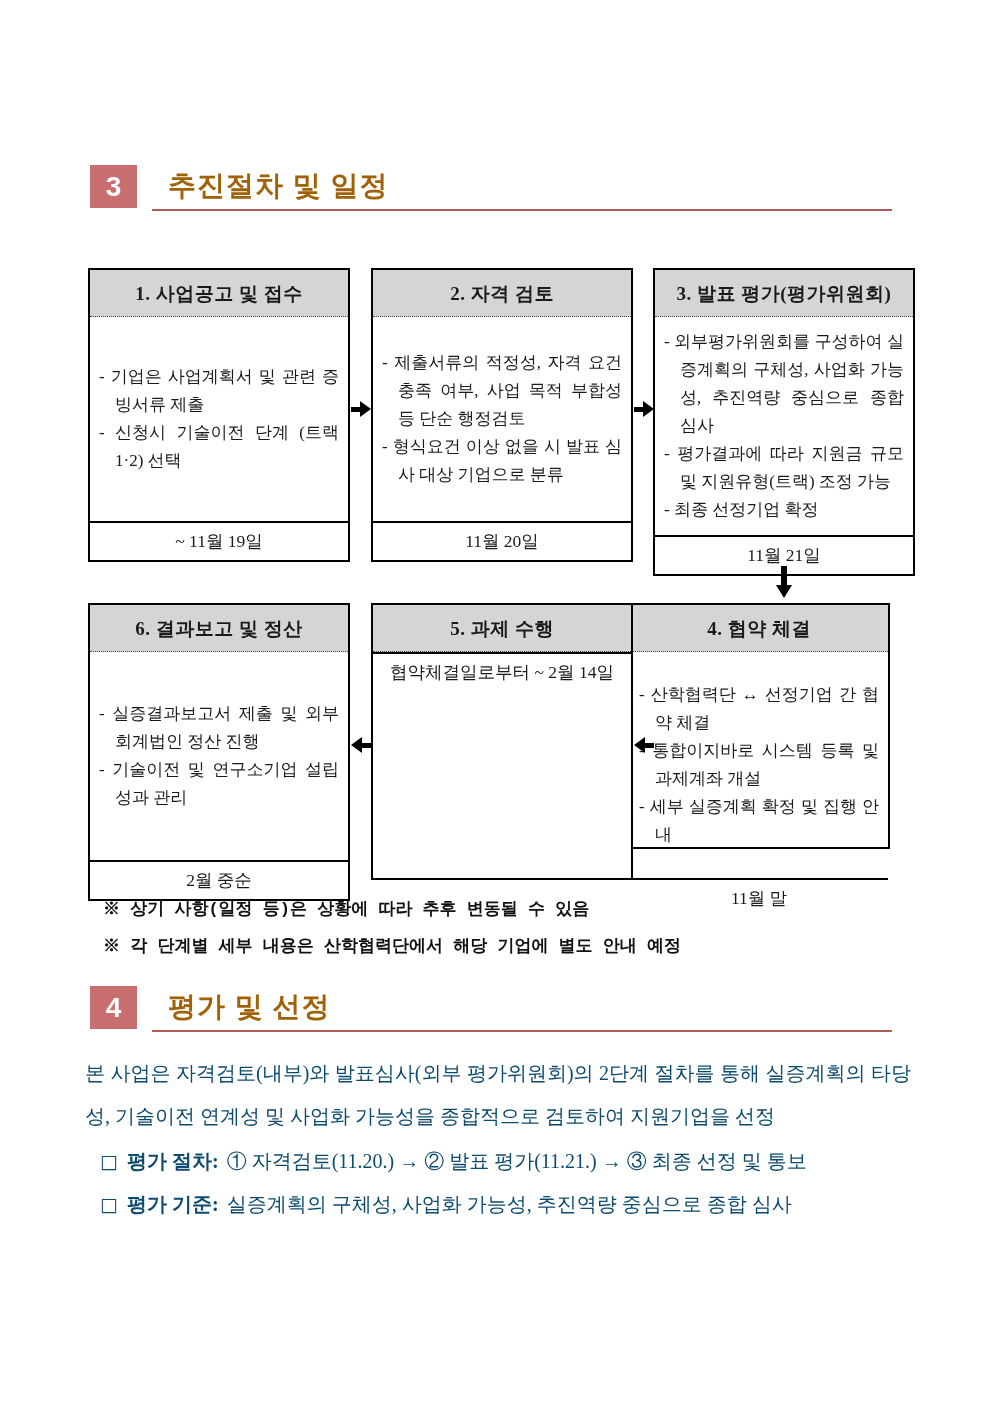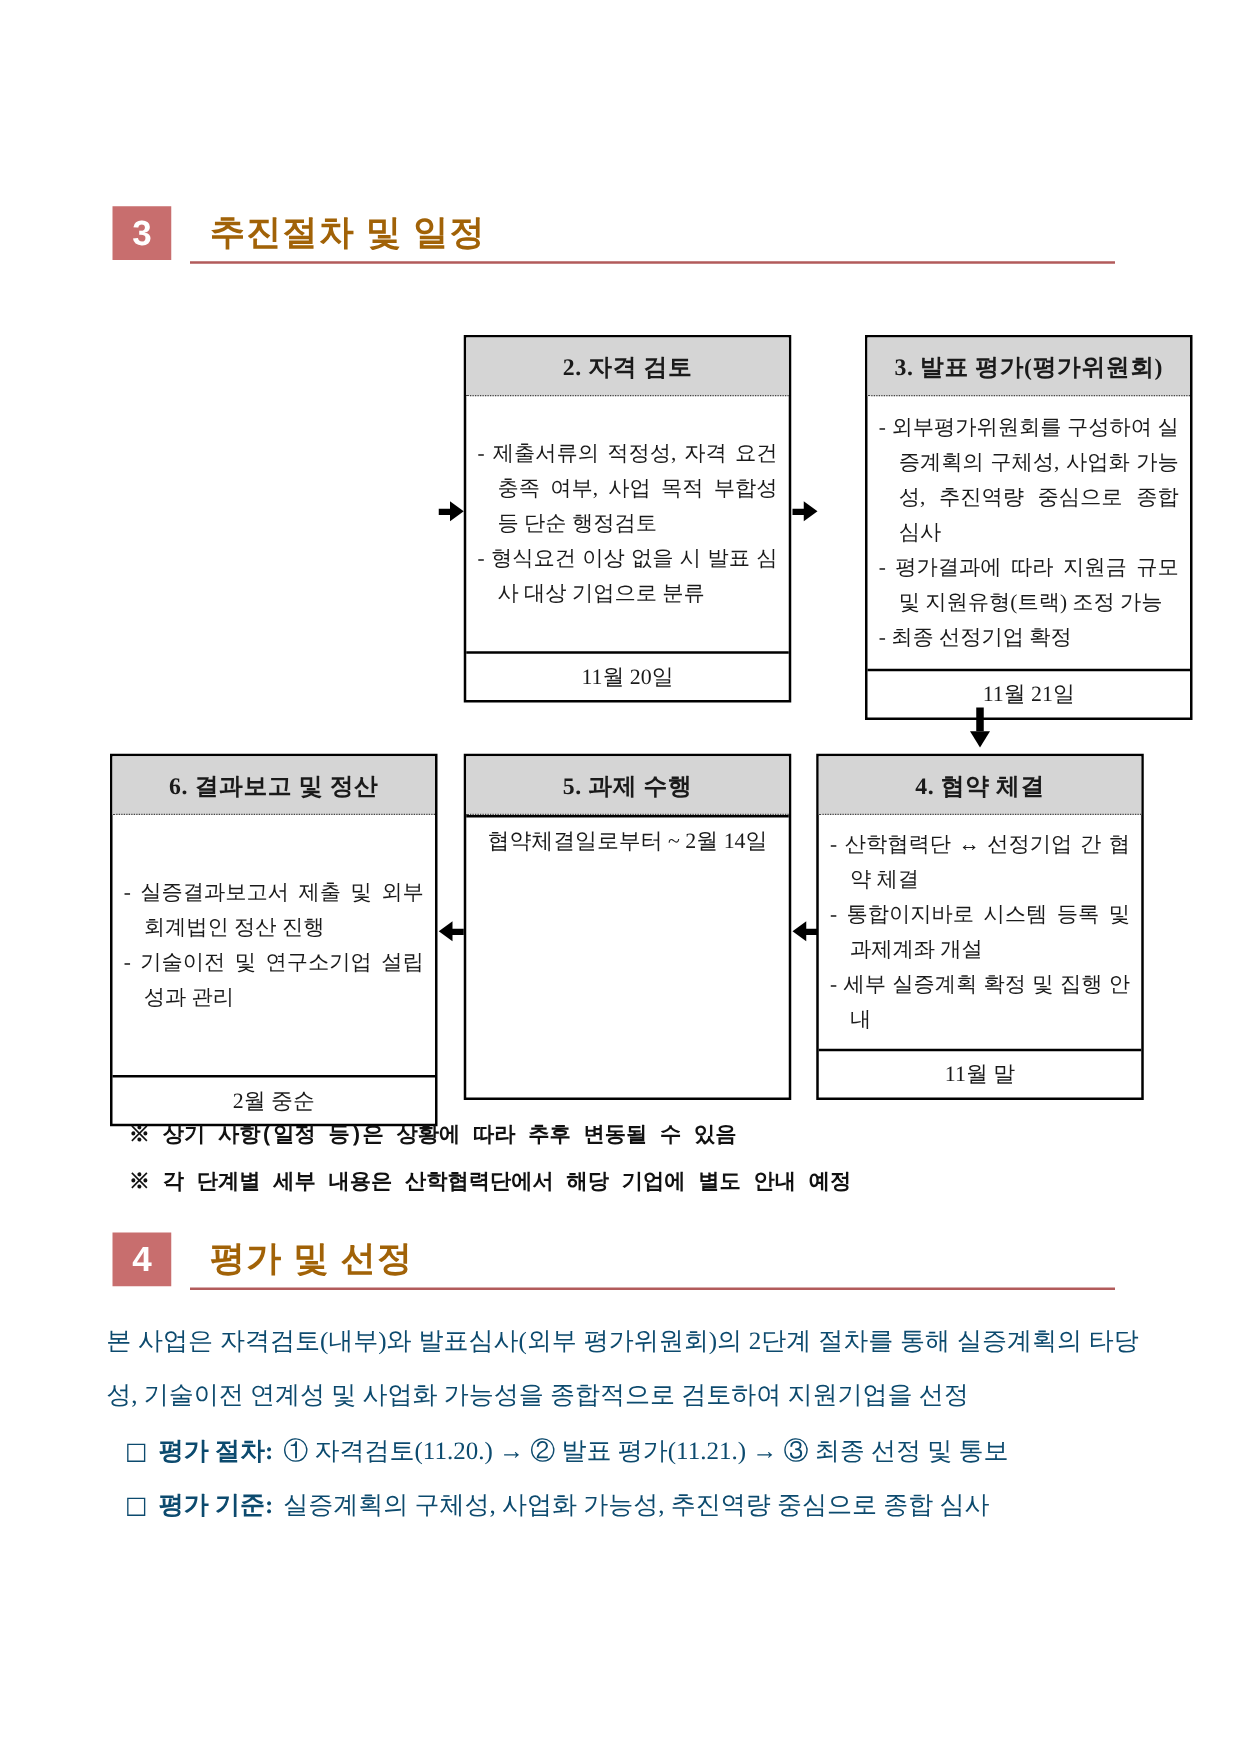--- a/index.html
+++ b/index.html
@@ -42,24 +42,24 @@
   
   .flowbox {
     position: absolute;
     width: 262px;
     border: 2px solid #000;
     background: #fff;
     display: flex; flex-direction: column;
   }
   #box1 { left: 88px;  top: 268px; height: 294px; }
   #box2 { left: 371px; top: 268px; height: 294px; }
-  #box3 { left: 692px; top: 268px; height: 308px; }
+  #box3 { left: 653px; top: 268px; height: 308px; }
   #box6 { left: 88px;  top: 603px; height: 298px; }
   #box5 { left: 371px; top: 603px; height: 277px; }
-  #box4 { left: 653px; top: 603px; height: 277px; }
+  #box4 { left: 628px; top: 603px; height: 246px; gap: 25px; }
   .fb-header {
     background: var(--header-gray, #d5d5d5);
     border-bottom: 1px dotted #444;
     text-align: center;
     font-weight: bold;
     font-size: 19px;
     padding: 11px 2px 9px 2px;
     letter-spacing: 0.5px;
   }
   .fb-body {
@@ -125,20 +125,28 @@
 <body>
 
 <div class="page">
 
   <div class="section-header s3">
     <div class="section-num">3</div>
     <div class="section-title">추진절차 및 일정</div>
     <div class="section-underline"></div>
   </div>
 
+  <div class="flowbox" id="box1">
+    <div class="fb-header">1. 사업공고 및 접수</div>
+    <div class="fb-body">
+      <div class="fb-item">- 기업은 사업계획서 및 관련 증빙서류 제출</div>
+      <div class="fb-item">- 신청시 기술이전 단계 (트랙1·2) 선택</div>
+    </div>
+    <div class="fb-footer">~ 11월 19일</div>
+  </div>
 
   <div class="flowbox" id="box2">
     <div class="fb-header">2. 자격 검토</div>
     <div class="fb-body">
       <div class="fb-item">- 제출서류의 적정성, 자격 요건 충족 여부, 사업 목적 부합성 등 단순 행정검토</div>
       <div class="fb-item">- 형식요건 이상 없을 시 발표 심사 대상 기업으로 분류</div>
     </div>
     <div class="fb-footer">11월 20일</div>
   </div>
 

